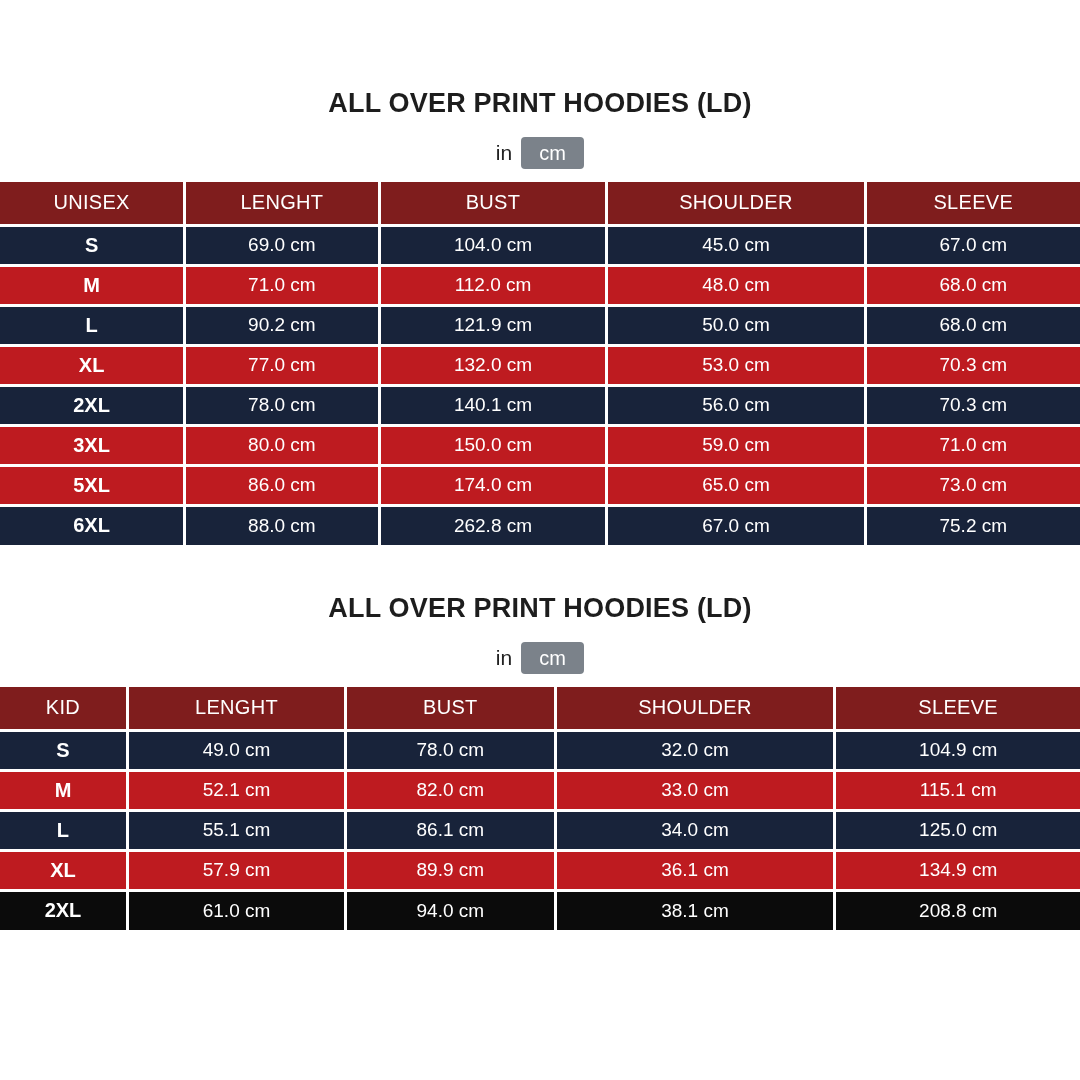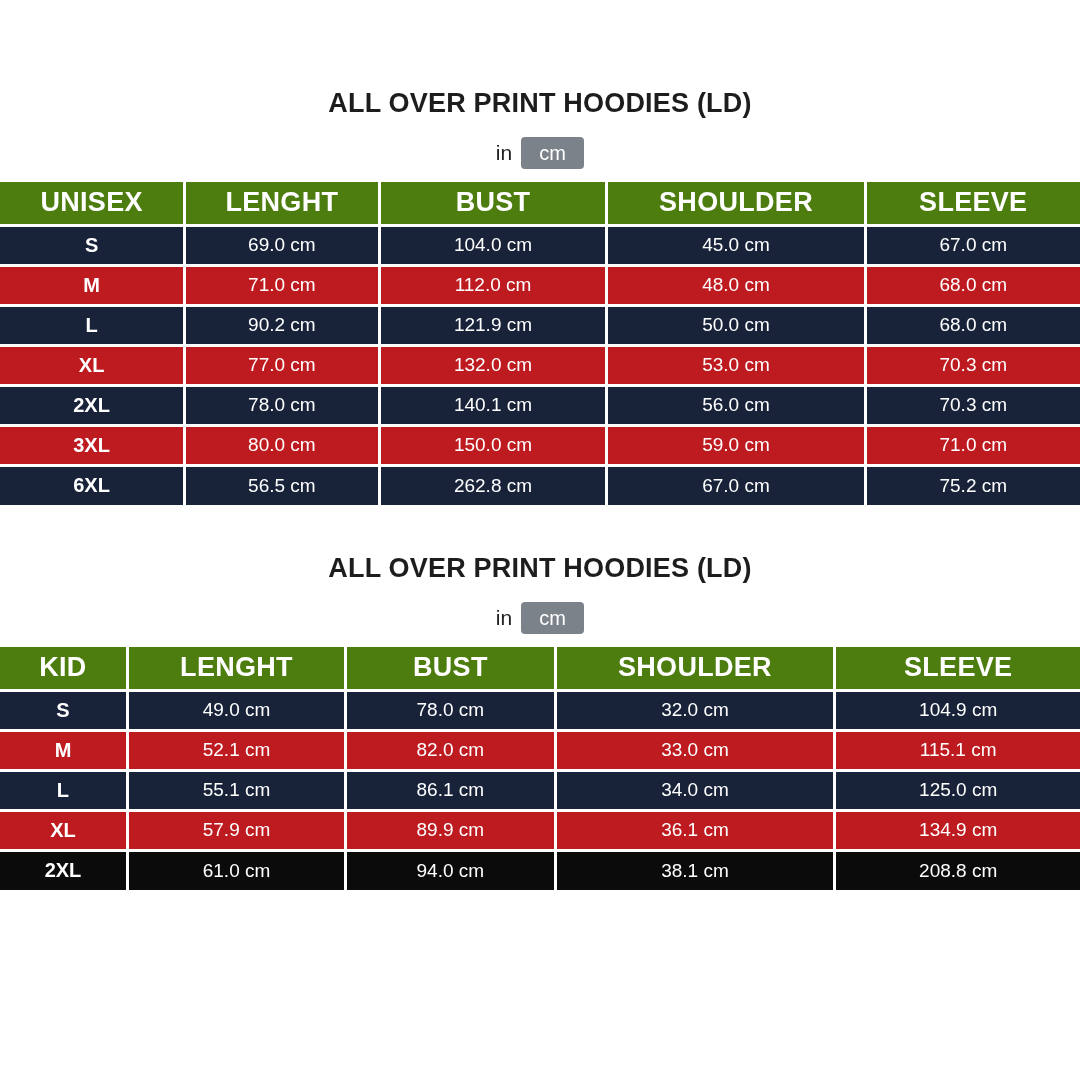--- a/index.html
+++ b/index.html
@@ -61,24 +61,24 @@
     color: #ffffff;
     border-left: 3px solid #ffffff;
     border-right: 3px solid #ffffff;
     border-top: none;
     border-bottom: none;
     padding: 0;
     overflow: hidden;
     white-space: nowrap;
   }
   table.size-table th {
-    background: #4d7c0f;
+    background: #7f1d1d;
     height: 43px;
-    font-size: 27px;
-    font-weight: bold;
+    font-size: 20px;
+    font-weight: normal;
     letter-spacing: 0.3px;
   }
   table.size-table tbody td {
     height: 40px;
     font-size: 19px;
     font-weight: normal;
     border-top: 3px solid #ffffff;
   }
   table.size-table td.size-cell {
     font-size: 20px;
@@ -152,23 +152,30 @@
             <td class="value-cell">56.0 cm</td>
             <td class="value-cell">70.3 cm</td>
           </tr>
           <tr class="row-red">
             <td class="size-cell">3XL</td>
             <td class="value-cell">80.0 cm</td>
             <td class="value-cell">150.0 cm</td>
             <td class="value-cell">59.0 cm</td>
             <td class="value-cell">71.0 cm</td>
           </tr>
+          <tr class="row-red">
+            <td class="size-cell">5XL</td>
+            <td class="value-cell">86.0 cm</td>
+            <td class="value-cell">174.0 cm</td>
+            <td class="value-cell">65.0 cm</td>
+            <td class="value-cell">73.0 cm</td>
+          </tr>
           <tr class="row-navy">
             <td class="size-cell">6XL</td>
-            <td class="value-cell">56.5 cm</td>
+            <td class="value-cell">88.0 cm</td>
             <td class="value-cell">262.8 cm</td>
             <td class="value-cell">67.0 cm</td>
             <td class="value-cell">75.2 cm</td>
           </tr>
         </tbody>
     </table>
   </section>
 
   <section class="section-second">
     <h1 class="section-title">ALL OVER PRINT HOODIES (LD)</h1>

